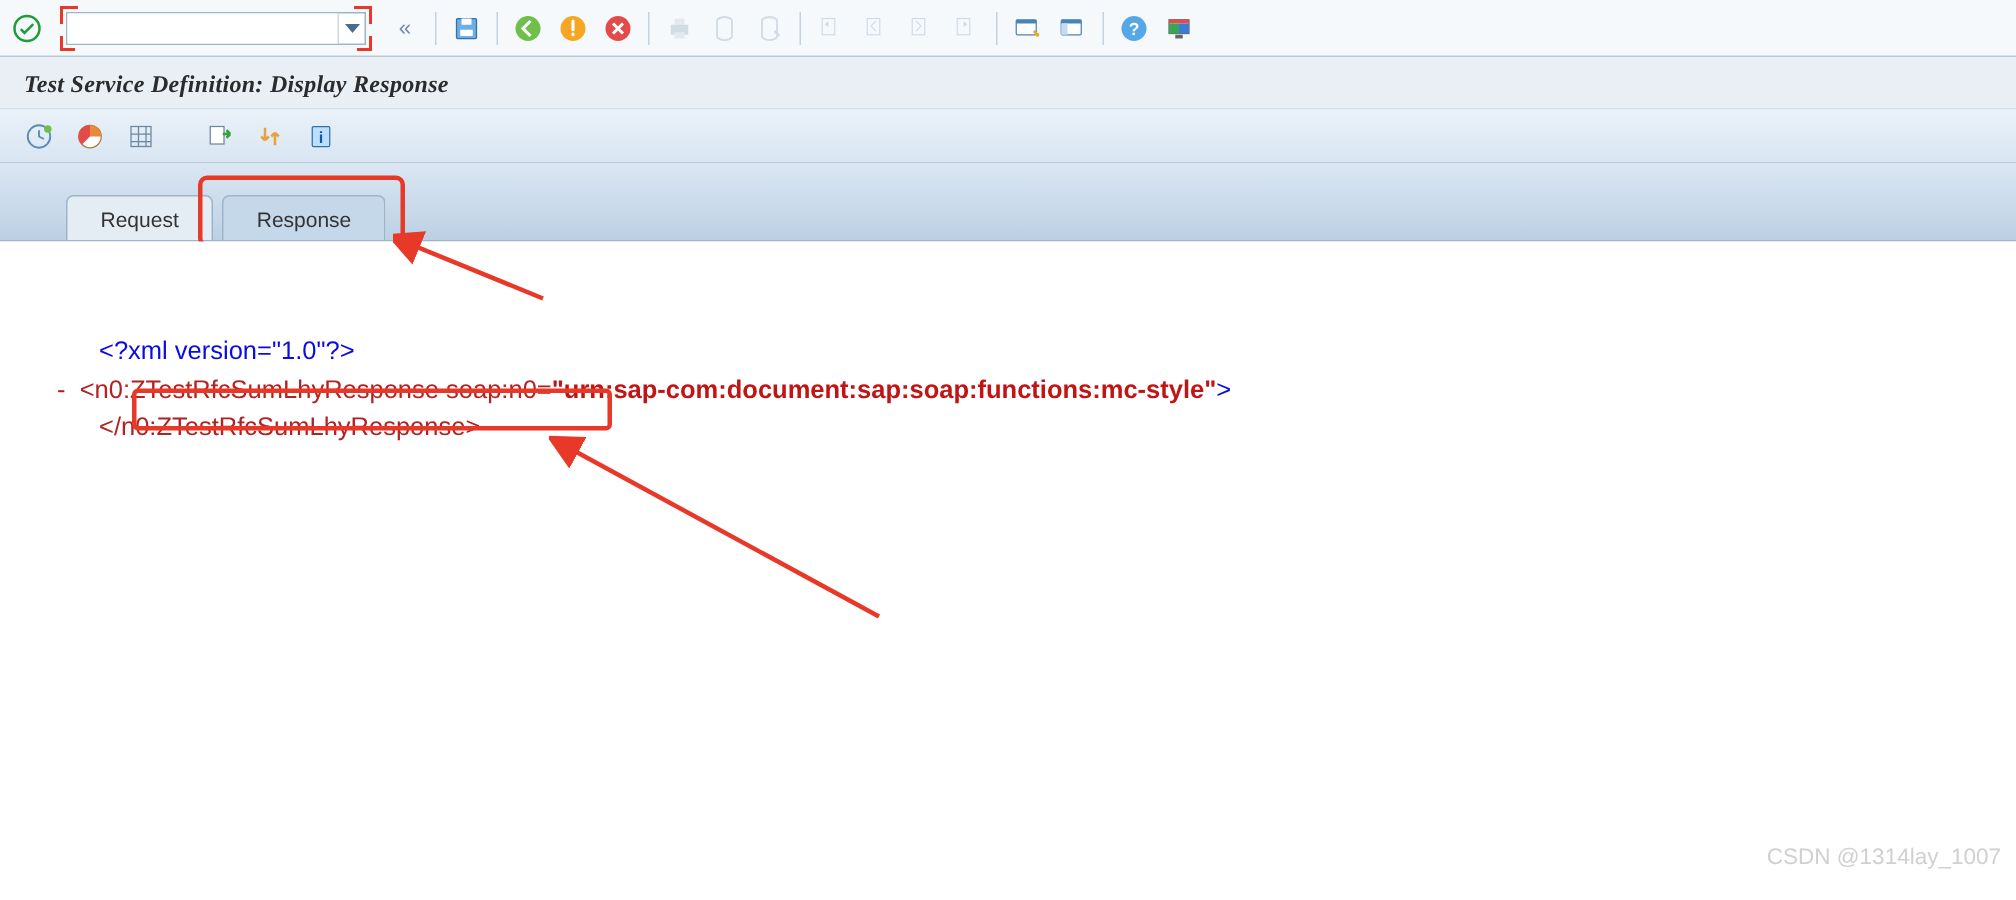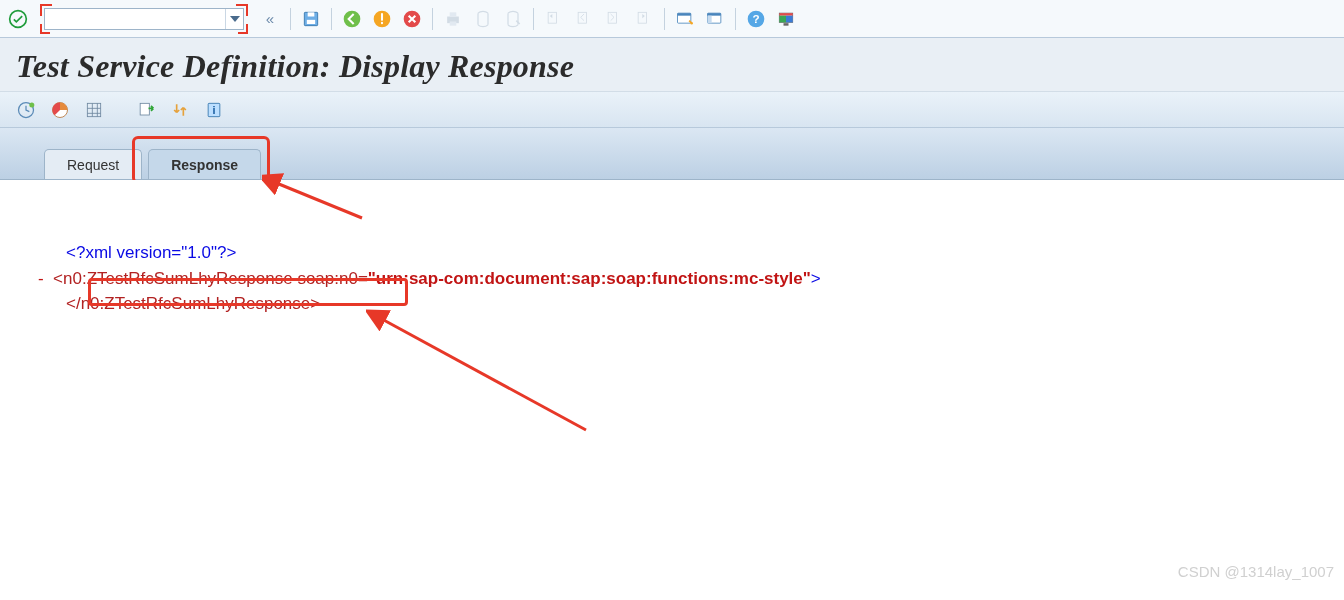--- a/index.html
+++ b/index.html
@@ -104,21 +104,21 @@
   
   #title-bar {
     padding: 10px 16px 6px;
     background: var(--title-bg);
     border-bottom: 1px solid #d2dde7;
   }
   #title-bar h1 {
     margin: 0;
     font-style: italic;
     font-weight: bold;
-    font-size: 32px;
+    font-size: 16px;
     font-family: Georgia, "Times New Roman", serif;
     color: #2b2b2b;
     letter-spacing: .2px;
   }
 
   
   #app-toolbar {
     display: flex;
     align-items: center;
     gap: 10px;
@@ -147,21 +147,21 @@
     background: var(--tab-inactive);
     font-size: 14px;
     color: #333;
     cursor: pointer;
     height: 30px;
     display: flex;
     align-items: center;
   }
   .tab.active {
     background: var(--tab-active);
-    font-weight: 700;
+    font-weight: 400;
     position: relative;
     z-index: 2;
     justify-content: center;
   }
   
   .tab-highlight {
     position: absolute;
     border: 3px solid var(--highlight-red);
     border-radius: 6px;
     top: 8px;

